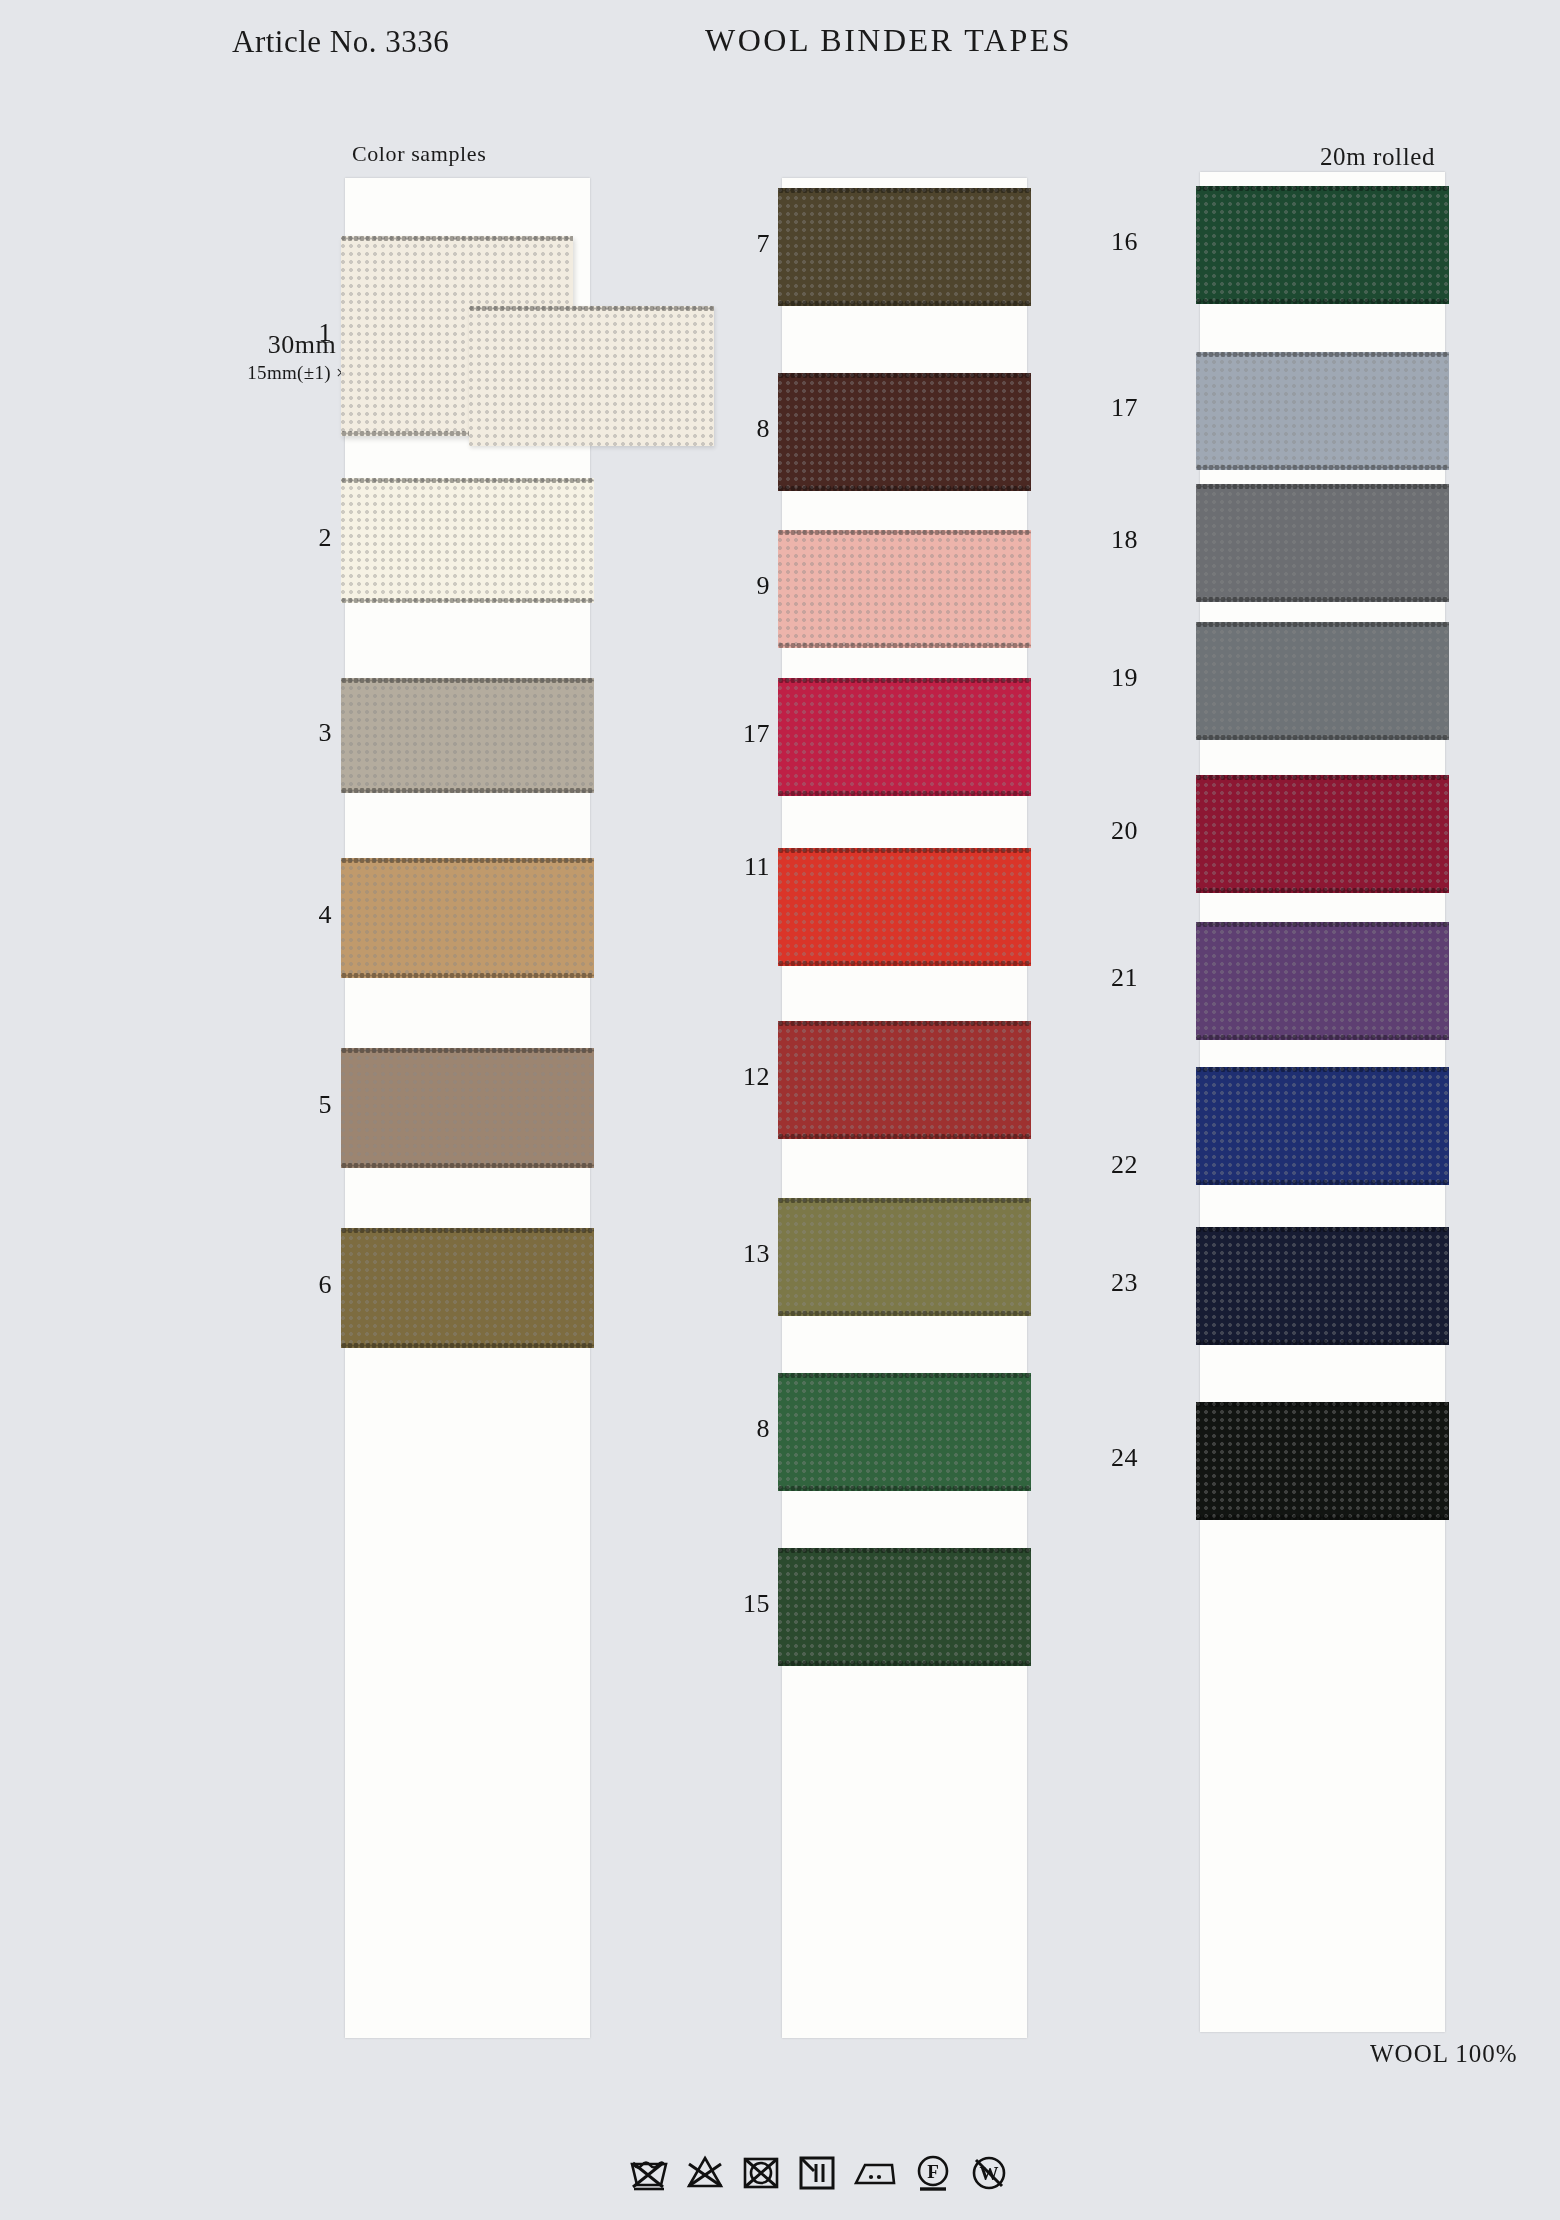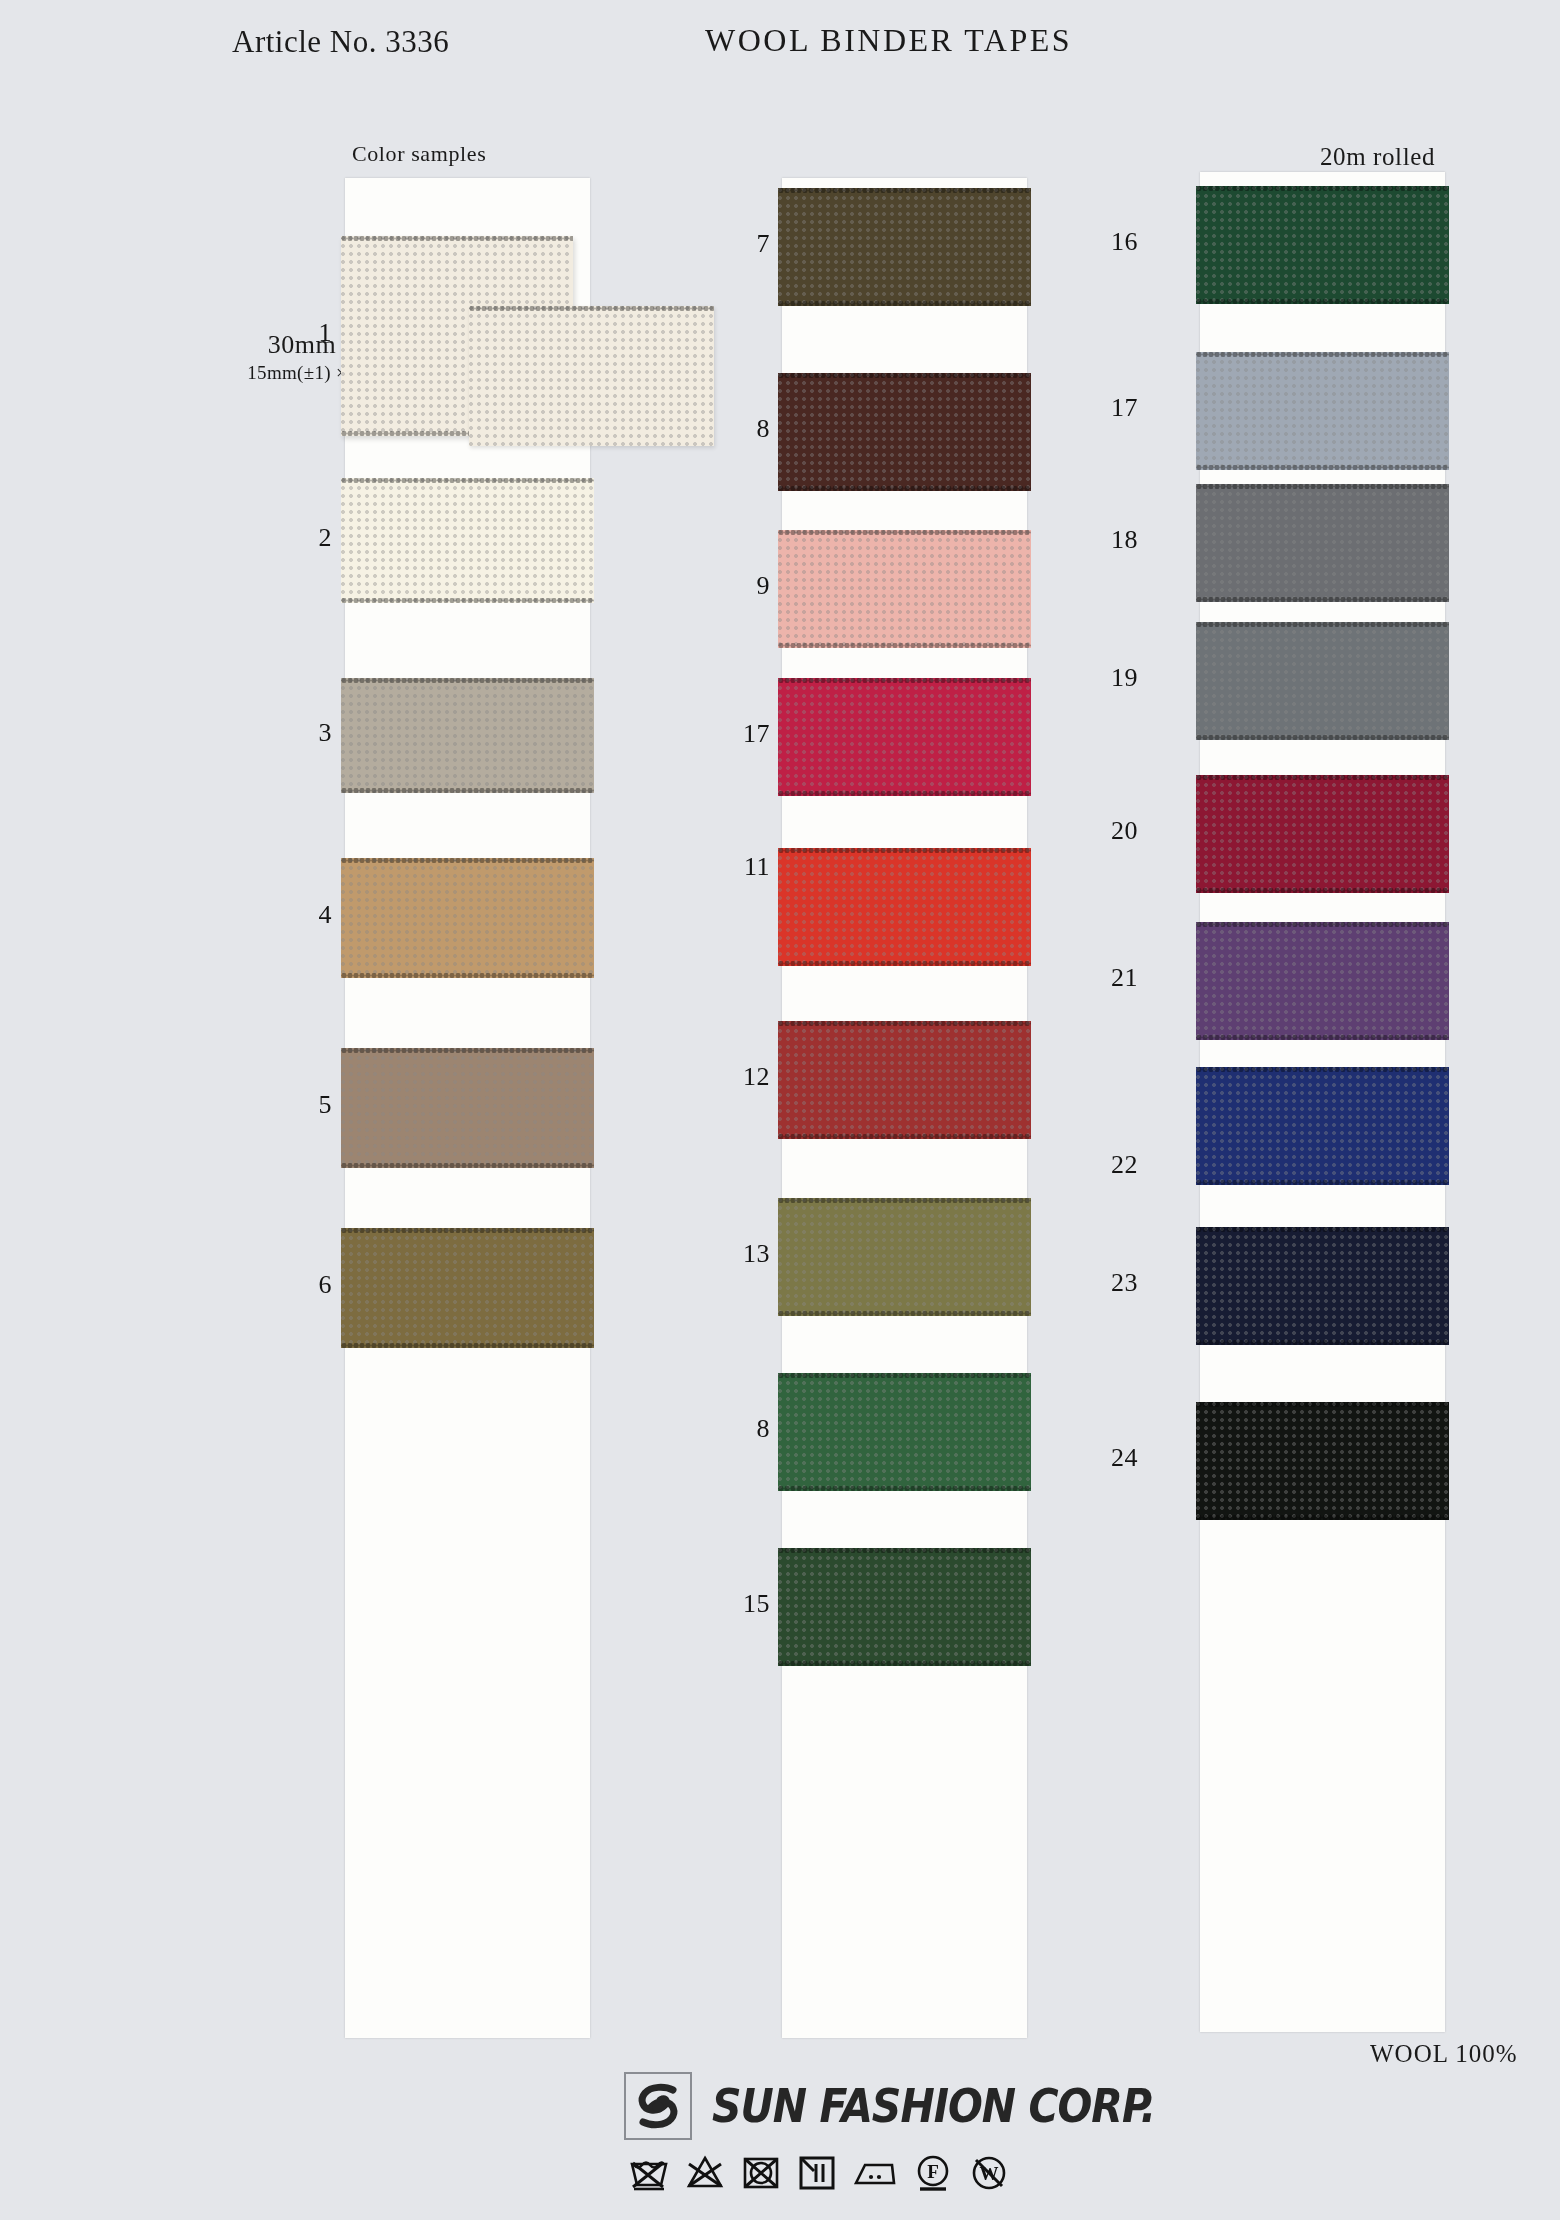--- a/index.html
+++ b/index.html
@@ -257,32 +257,20 @@
       </div>
       <div class="swatch" style="top: 1230px; height: 118px; background: rgb(18, 21, 18);">
         <div class="tex"></div>
         <div class="edge-top"></div>
         <div class="edge-bot"></div>
       </div>
     </div>
 
   <div class="wool-pct">WOOL  100%</div>
 
-  <div class="brand">
-    <div class="brand-mark">
-      <svg width="46" height="46" viewBox="0 0 46 46" aria-hidden="true">
-        <path d="M38 7 C30 3 16 3 10 10 C4 17 8 26 16 27 C22 28 27 25 30 22
-                 C33 19 31 15 27 16 C24 17 23 20 25 22
-                 M8 39 C16 43 30 43 36 36 C42 29 38 20 30 19
-                 C24 18 19 21 16 24" fill="none" stroke="#262626" stroke-width="7" stroke-linecap="round"></path>
-        <circle cx="23" cy="24" r="5.5" fill="#262626"></circle>
-      </svg>
-    </div>
-    <div class="brand-name">SUN FASHION CORP.</div>
-  </div>
 
   <div class="care-row">
 
     <svg width="42" height="42" viewBox="0 0 42 42">
       <path d="M4 12 L38 12 L33 33 L9 33 Z" fill="none" stroke="#111" stroke-width="2.6"></path>
       <path d="M6 13 q4 5 8 0 q4 -5 8 0 q4 5 8 0 q4 -5 6 0" fill="none" stroke="#111" stroke-width="2.6"></path>
       <path d="M5 11 L35 35 M35 11 L5 35" stroke="#111" stroke-width="3"></path>
       <path d="M6 37 L36 37" stroke="#111" stroke-width="2.6"></path>
     </svg>
 

